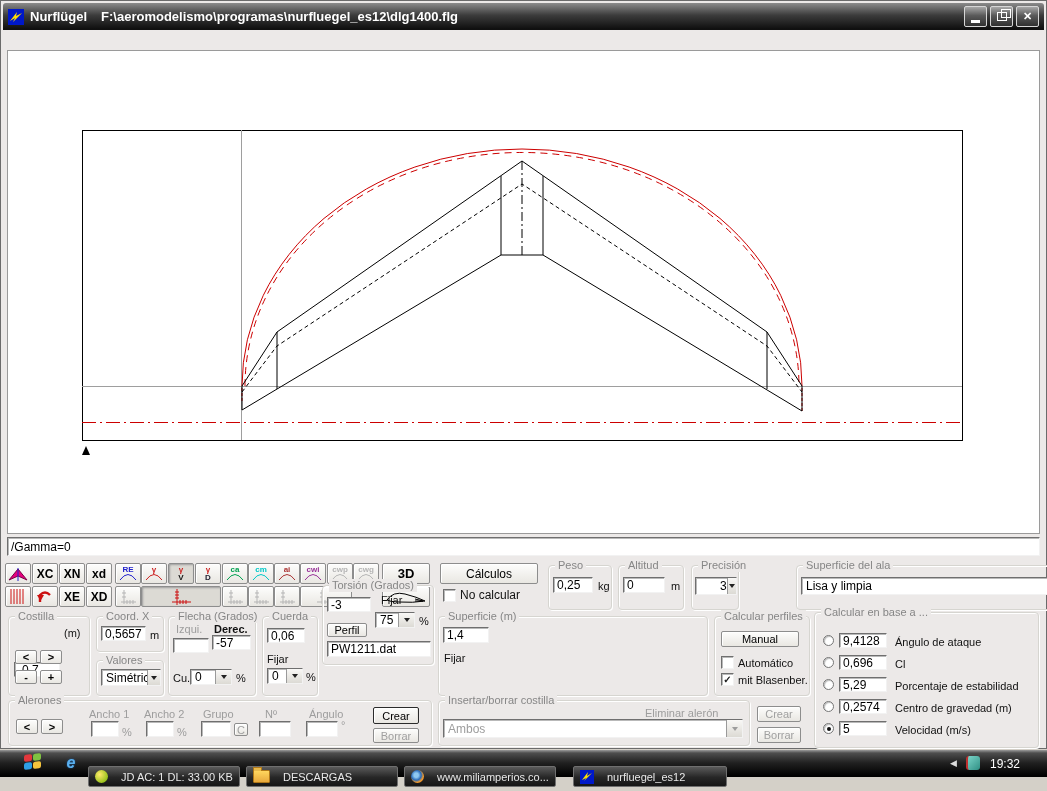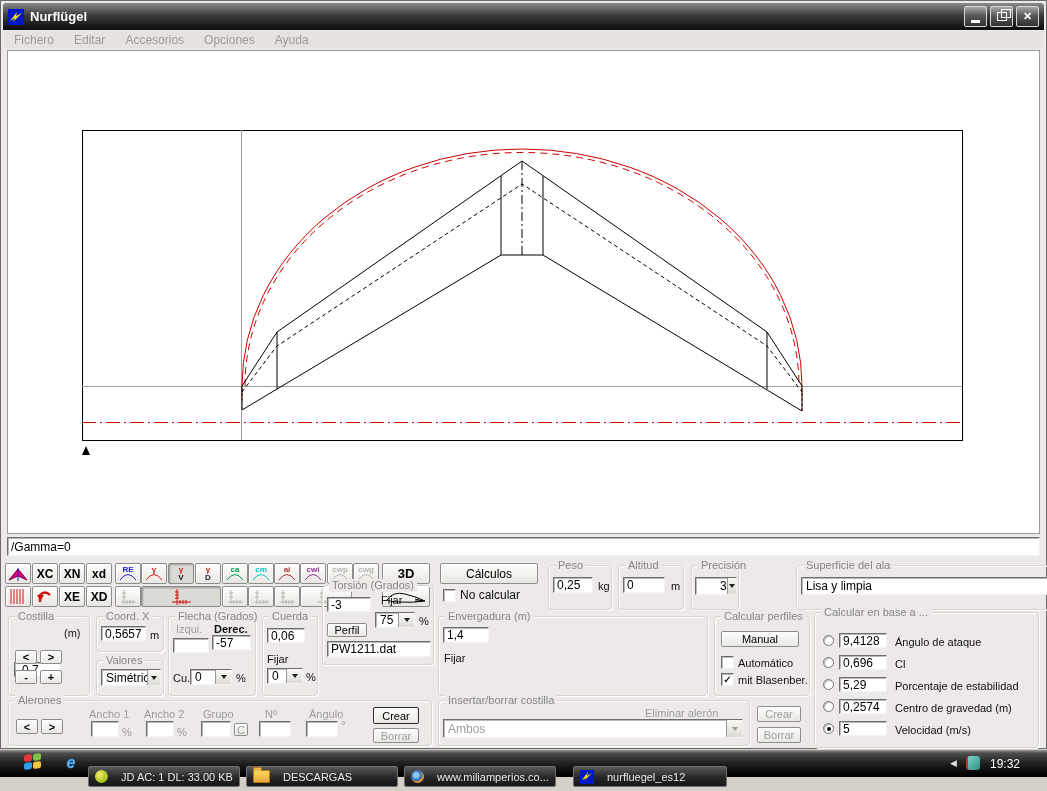--- a/index.html
+++ b/index.html
@@ -64,40 +64,34 @@
 
 <div id="screen">
   <div id="appwin" class="abs"></div>
 
   <div class="titlebar abs">
     <svg width="16" height="16">
         <rect x="0" y="0" width="16" height="16" fill="#0018c8"></rect>
         <polygon points="2,12 9,3 8,7 14,4 5,13 7,9" fill="#ffe000"></polygon>
       </svg>
     <span class="title-text">Nurflügel</span>
+    <span class="title-path">F:\aeromodelismo\programas\nurfluegel_es12\dlg1400.flg</span>
     <span class="winbtns">
       <span class="winbtn">
           <span class="minbar"></span>
         </span>
       <span class="winbtn">
           <span class="rsq"></span>
         </span>
       <span class="winbtn">
           <span>✕</span>
         </span>
     </span>
   </div>
 
-  <div class="menubar abs">
-    <span class="menu-item">Fichero</span>
-    <span class="menu-item">Editar</span>
-    <span class="menu-item">Accesorios</span>
-    <span class="menu-item">Opciones</span>
-    <span class="menu-item">Ayuda</span>
-  </div>
 
   <div id="canvas" class="abs">
     <svg width="1031" height="482" viewBox="0 0 1031 482">
 
       <rect x="74" y="79" width="880" height="310" fill="none" stroke="#000" shape-rendering="crispEdges"></rect>
       <line x1="233" y1="79" x2="233" y2="389" stroke="#9e9e9e" shape-rendering="crispEdges"></line>
       <line x1="74" y1="335" x2="954" y2="335" stroke="#9e9e9e" shape-rendering="crispEdges"></line>
 
       <line x1="74" y1="371" x2="954" y2="371" stroke="#cc0000" stroke-dasharray="14,4,2,4" shape-rendering="crispEdges"></line>
 
@@ -419,21 +413,21 @@
         </span>
     </div>
     <span class="lbl abs" style="left:96px;top:29px;">%</span>
     <button class="btn abs" style="left:4px;top:37px;width:40px;height:14px;">
         <span>Perfil</span>
       </button>
     <input class="sunken fld abs" style="left: 4px; top: 55px; width: 104px; height: 16px;" value="PW1211.dat">
   </div>
 
   <div class="grp abs" style="left:438px;top:616px;width:270px;height:80px;">
-    <span class="grp-lb">Envergadura (m)</span>
+    <span class="grp-lb">Superficie (m)</span>
     <input class="sunken fld abs" style="left: 4px; top: 10px; width: 46px; height: 16px;" value="1,4">
     <span class="lbl abs" style="left:5px;top:35px;">Fijar</span>
   </div>
 
   <div class="grp abs" style="left:714px;top:616px;width:96px;height:80px;">
     <span class="grp-lb">Calcular perfiles</span>
     <button class="btn abs" style="left:6px;top:14px;width:78px;height:16px;">
         <span>Manual</span>
       </button>
     <div class="xcheck abs" style="left:6px;top:39px;">

